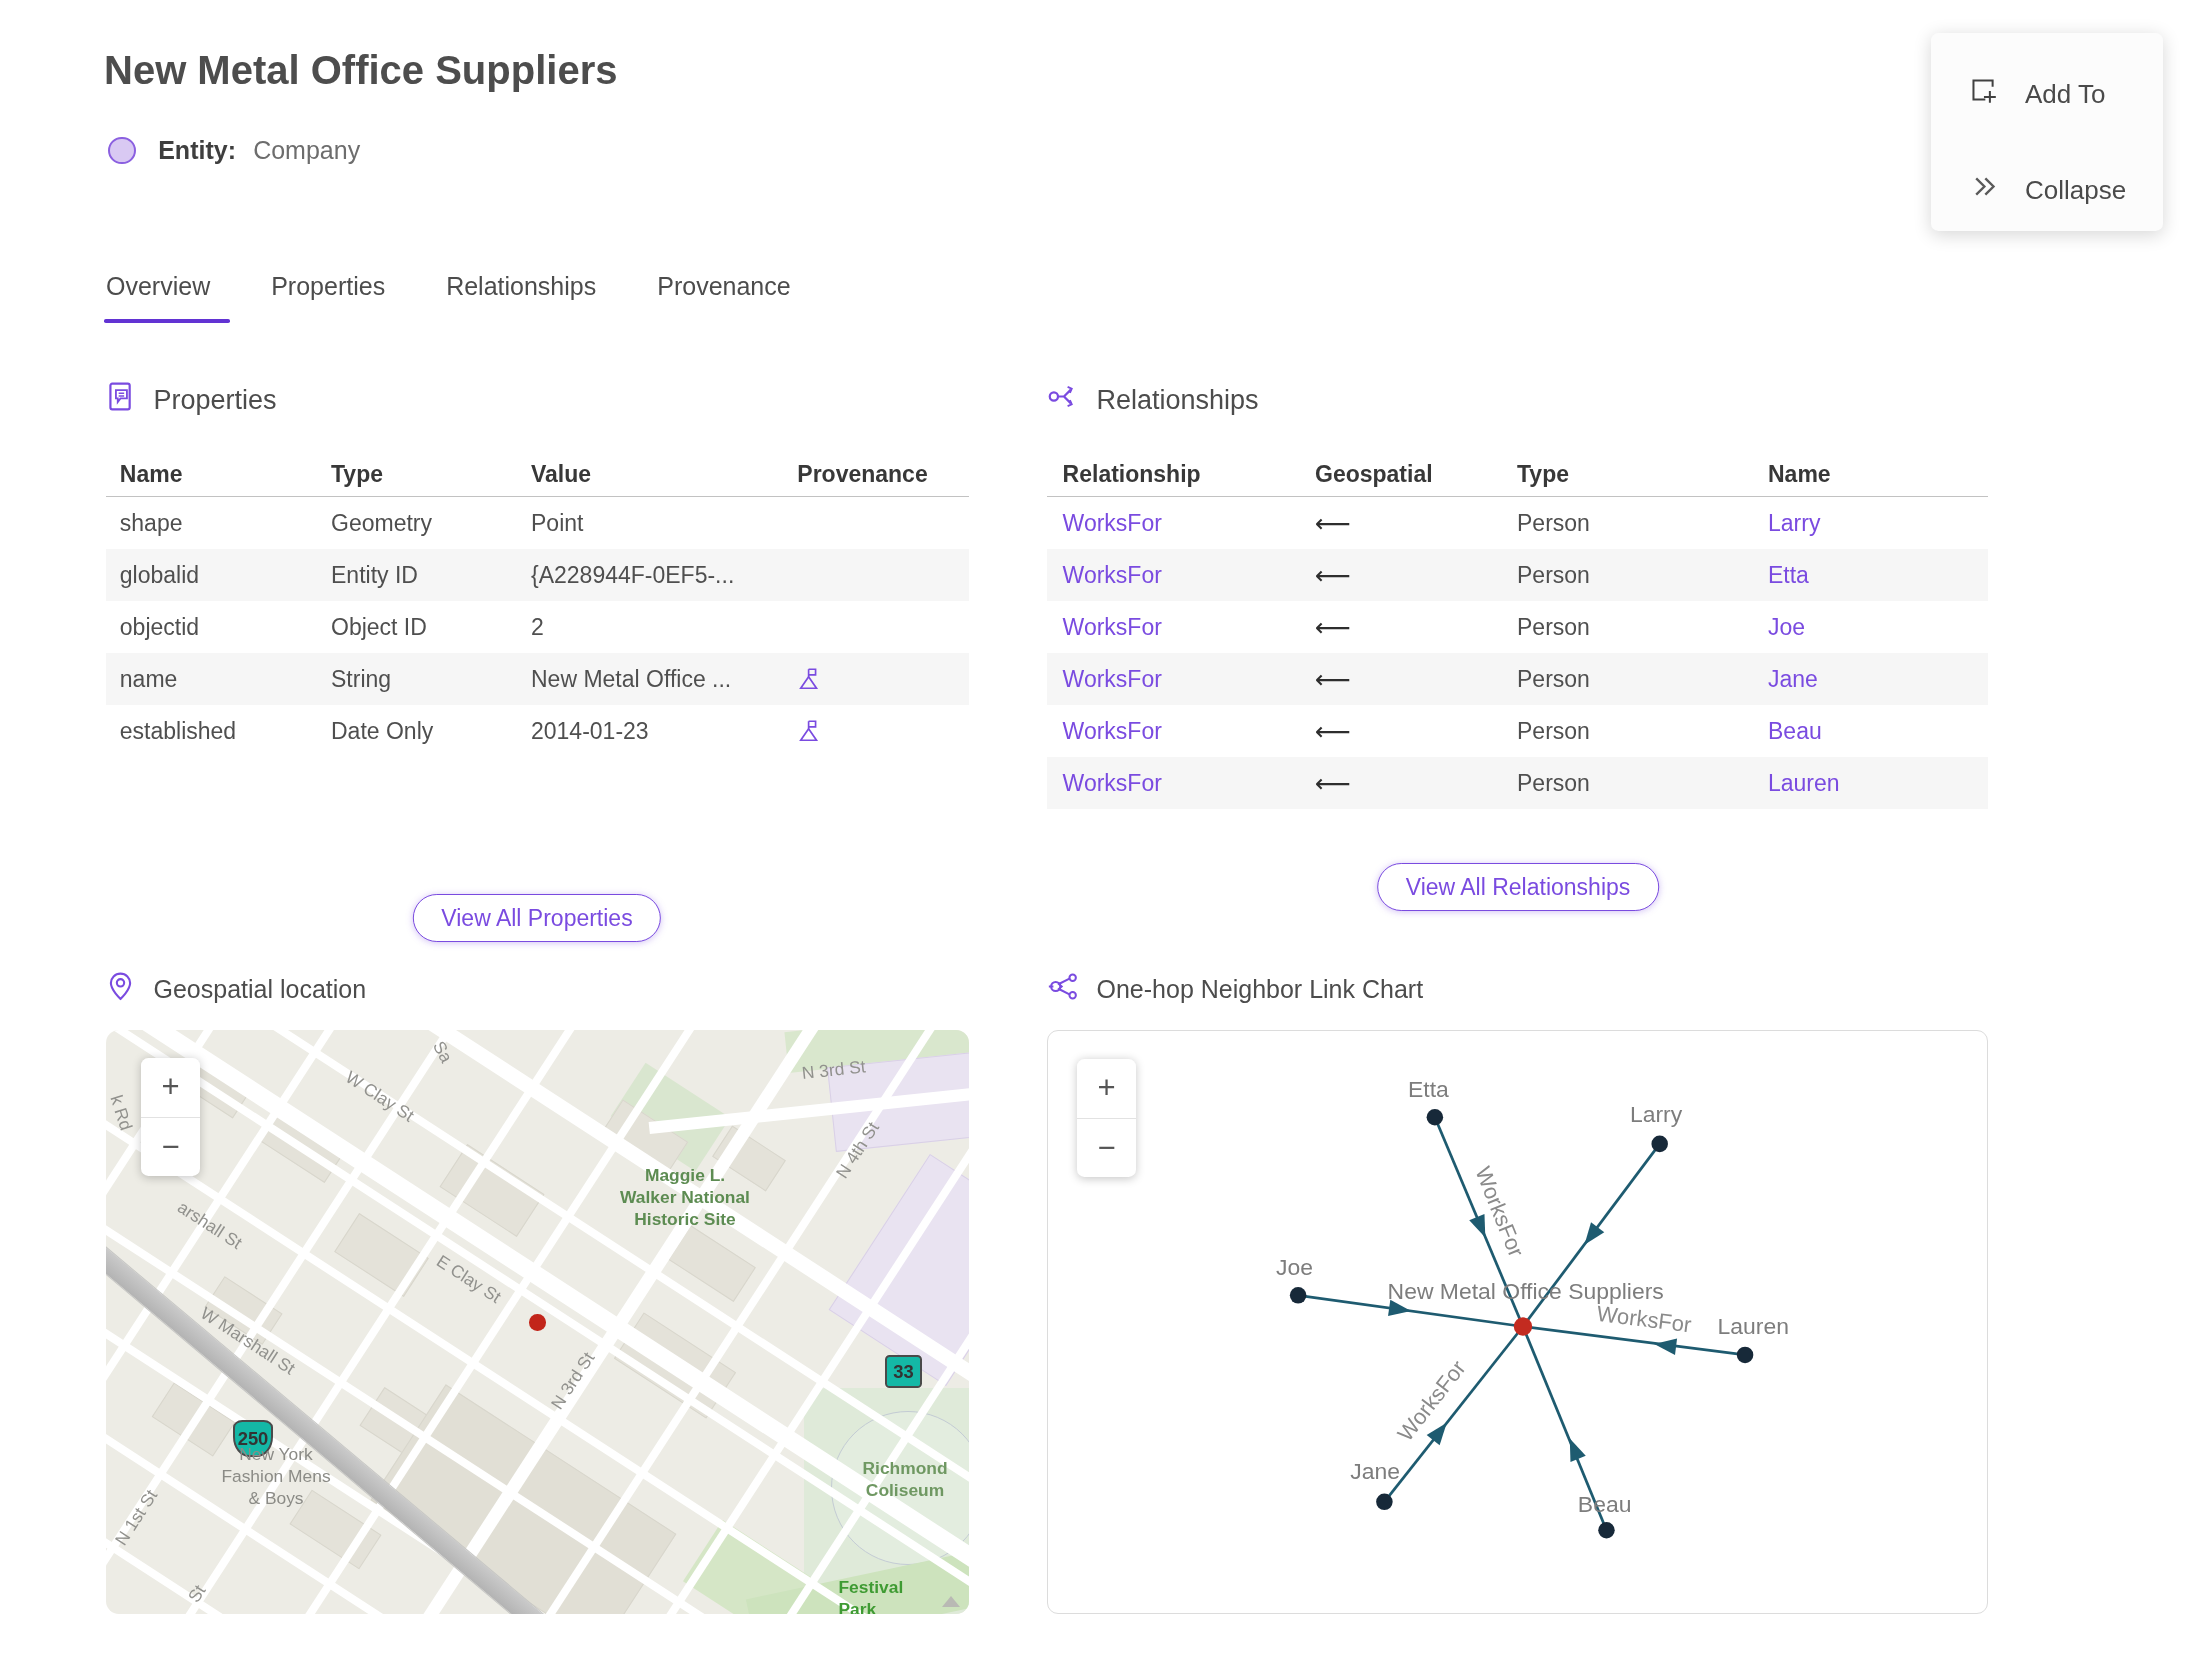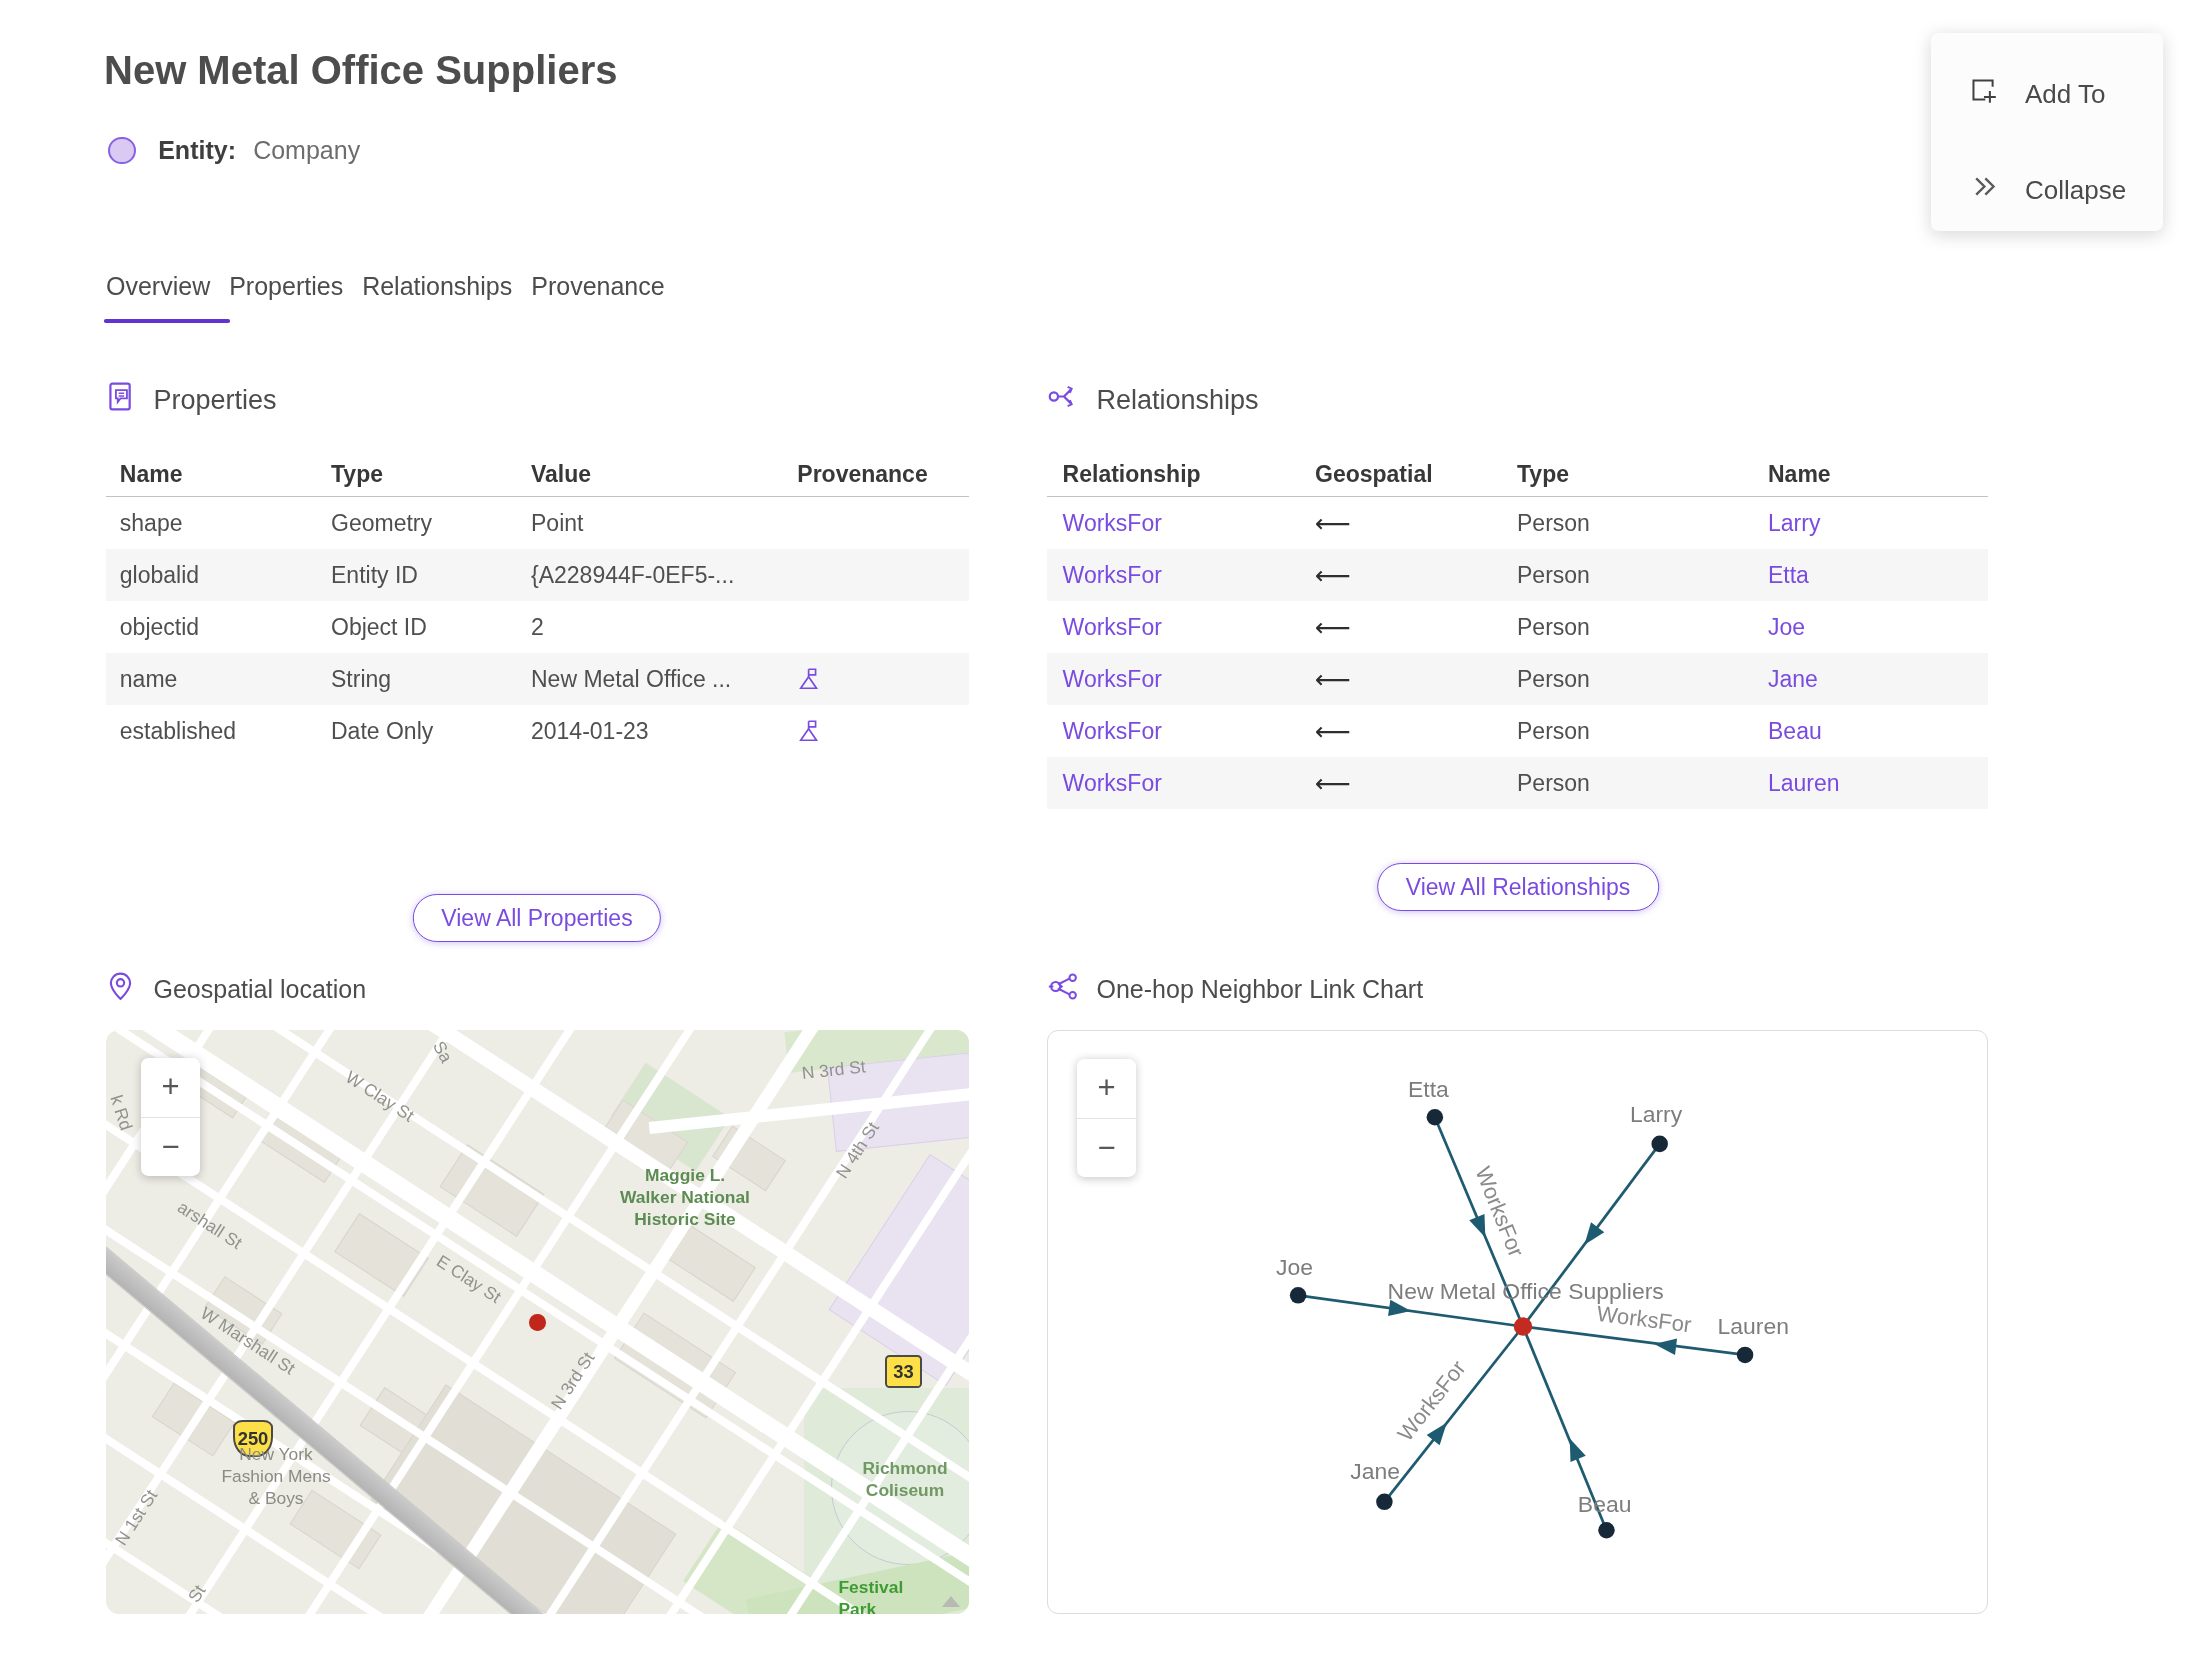--- a/index.html
+++ b/index.html
@@ -11,21 +11,21 @@
   .entity-row{position:absolute;left:108px;top:136px;display:flex;align-items:center;font-size:25px;gap:8px;}
   .entity-dot{width:27.5px;height:27.5px;border-radius:50%;background:#d9c9f3;border:2.8px solid #8b60e0;box-sizing:border-box;margin-right:14.7px;}
   .entity-label{font-weight:700;color:#3f3f3f;margin-right:9.2px;}
   .entity-type{color:#6d6d6d;}
 
   
   .fab-panel{position:absolute;left:1931px;top:33px;width:232px;height:198px;background:#fcfcfc;border-radius:7.3px;box-shadow:0 3.7px 18.4px rgba(0,0,0,0.16);}
   .fab-item{position:absolute;left:0;width:100%;height:64px;display:flex;align-items:center;padding-left:37px;box-sizing:border-box;font-size:26px;color:#4a4a4a;cursor:pointer;gap:26px;}
 
   
-  .tabs{position:absolute;left:106px;top:272px;display:flex;gap:19px;font-size:25px;color:#4c4c4c;}
+  .tabs{position:absolute;left:106px;top:272px;display:flex;gap:61px;font-size:25px;color:#4c4c4c;}
   .tab{cursor:pointer;}
   .tab-underline{position:absolute;left:104px;top:319px;width:126px;height:3.7px;background:#6233d3;border-radius:1.8px;}
 
   
   .sec-h{position:absolute;display:flex;align-items:center;gap:16.5px;font-size:27px;color:#4c4c4c;}
   .sec-h.small{font-size:25px;}
 
   
   .tbl{position:absolute;font-size:23px;color:#4f4f4f;}
   .thead{display:flex;height:44px;align-items:center;border-bottom:0.9px solid #c2c2c2;font-weight:700;color:#383838;}
@@ -49,21 +49,21 @@
   .street{position:absolute;background:#fff;}
   .blk{position:absolute;background:#e4e2d9;border:0.9px solid #d8d6cc;box-sizing:border-box;}
   .area{position:absolute;}
   .gband{position:absolute;left:-308px;top:385px;width:1010px;height:20px;background:linear-gradient(180deg,#cacaca,#b3b3b3);transform:rotate(40deg);border-top:1.8px solid #c6c6c4;border-bottom:1.8px solid #c6c6c4;}
   .ml{position:absolute;font-size:17.4px;white-space:pre-line;line-height:1.25;}
   .ml-gray{color:#91918d;}
   .ml-poi{color:#8b8b86;text-align:center;}
   .ml-green{color:#5d8c52;font-weight:600;text-align:center;}
   .ml-green2{color:#6f9862;font-weight:600;text-align:center;}
   .ml-green3{color:#3f9b33;font-weight:700;}
-  .shield{position:absolute;background:#fde047;border:2.8px solid #4a4a4a;color:#333;font-weight:700;font-size:18.4px;display:flex;align-items:center;justify-content:center;box-sizing:border-box;}
+  .shield{position:absolute;background:#14b8a6;border:2.8px solid #4a4a4a;color:#333;font-weight:700;font-size:18.4px;display:flex;align-items:center;justify-content:center;box-sizing:border-box;}
   .marker{position:absolute;left:423px;top:284px;width:16.5px;height:16.5px;border-radius:50%;background:#c2251a;}
   .attrib{position:absolute;right:9.2px;bottom:7.3px;width:0;height:0;border-left:9.2px solid transparent;border-right:9.2px solid transparent;border-bottom:11px solid #b9b9b4;}
 
   .zoomctl{position:absolute;width:59px;background:#fff;border-radius:7.3px;box-shadow:0 1.8px 9.2px rgba(0,0,0,0.22);overflow:hidden;}
   .zbtn{width:59px;height:59px;display:flex;align-items:center;justify-content:center;font-size:31px;color:#555;cursor:pointer;}
   .zdiv{height:0.9px;background:#e2e2e2;}
 
   
   .chart{position:absolute;left:1047px;top:1030px;width:941px;height:584px;border:1.8px solid #dcdcdc;border-radius:11px;background:#fff;box-sizing:border-box;}
   .chart svg text{font-family:"Liberation Sans","DejaVu Sans",sans-serif;}

